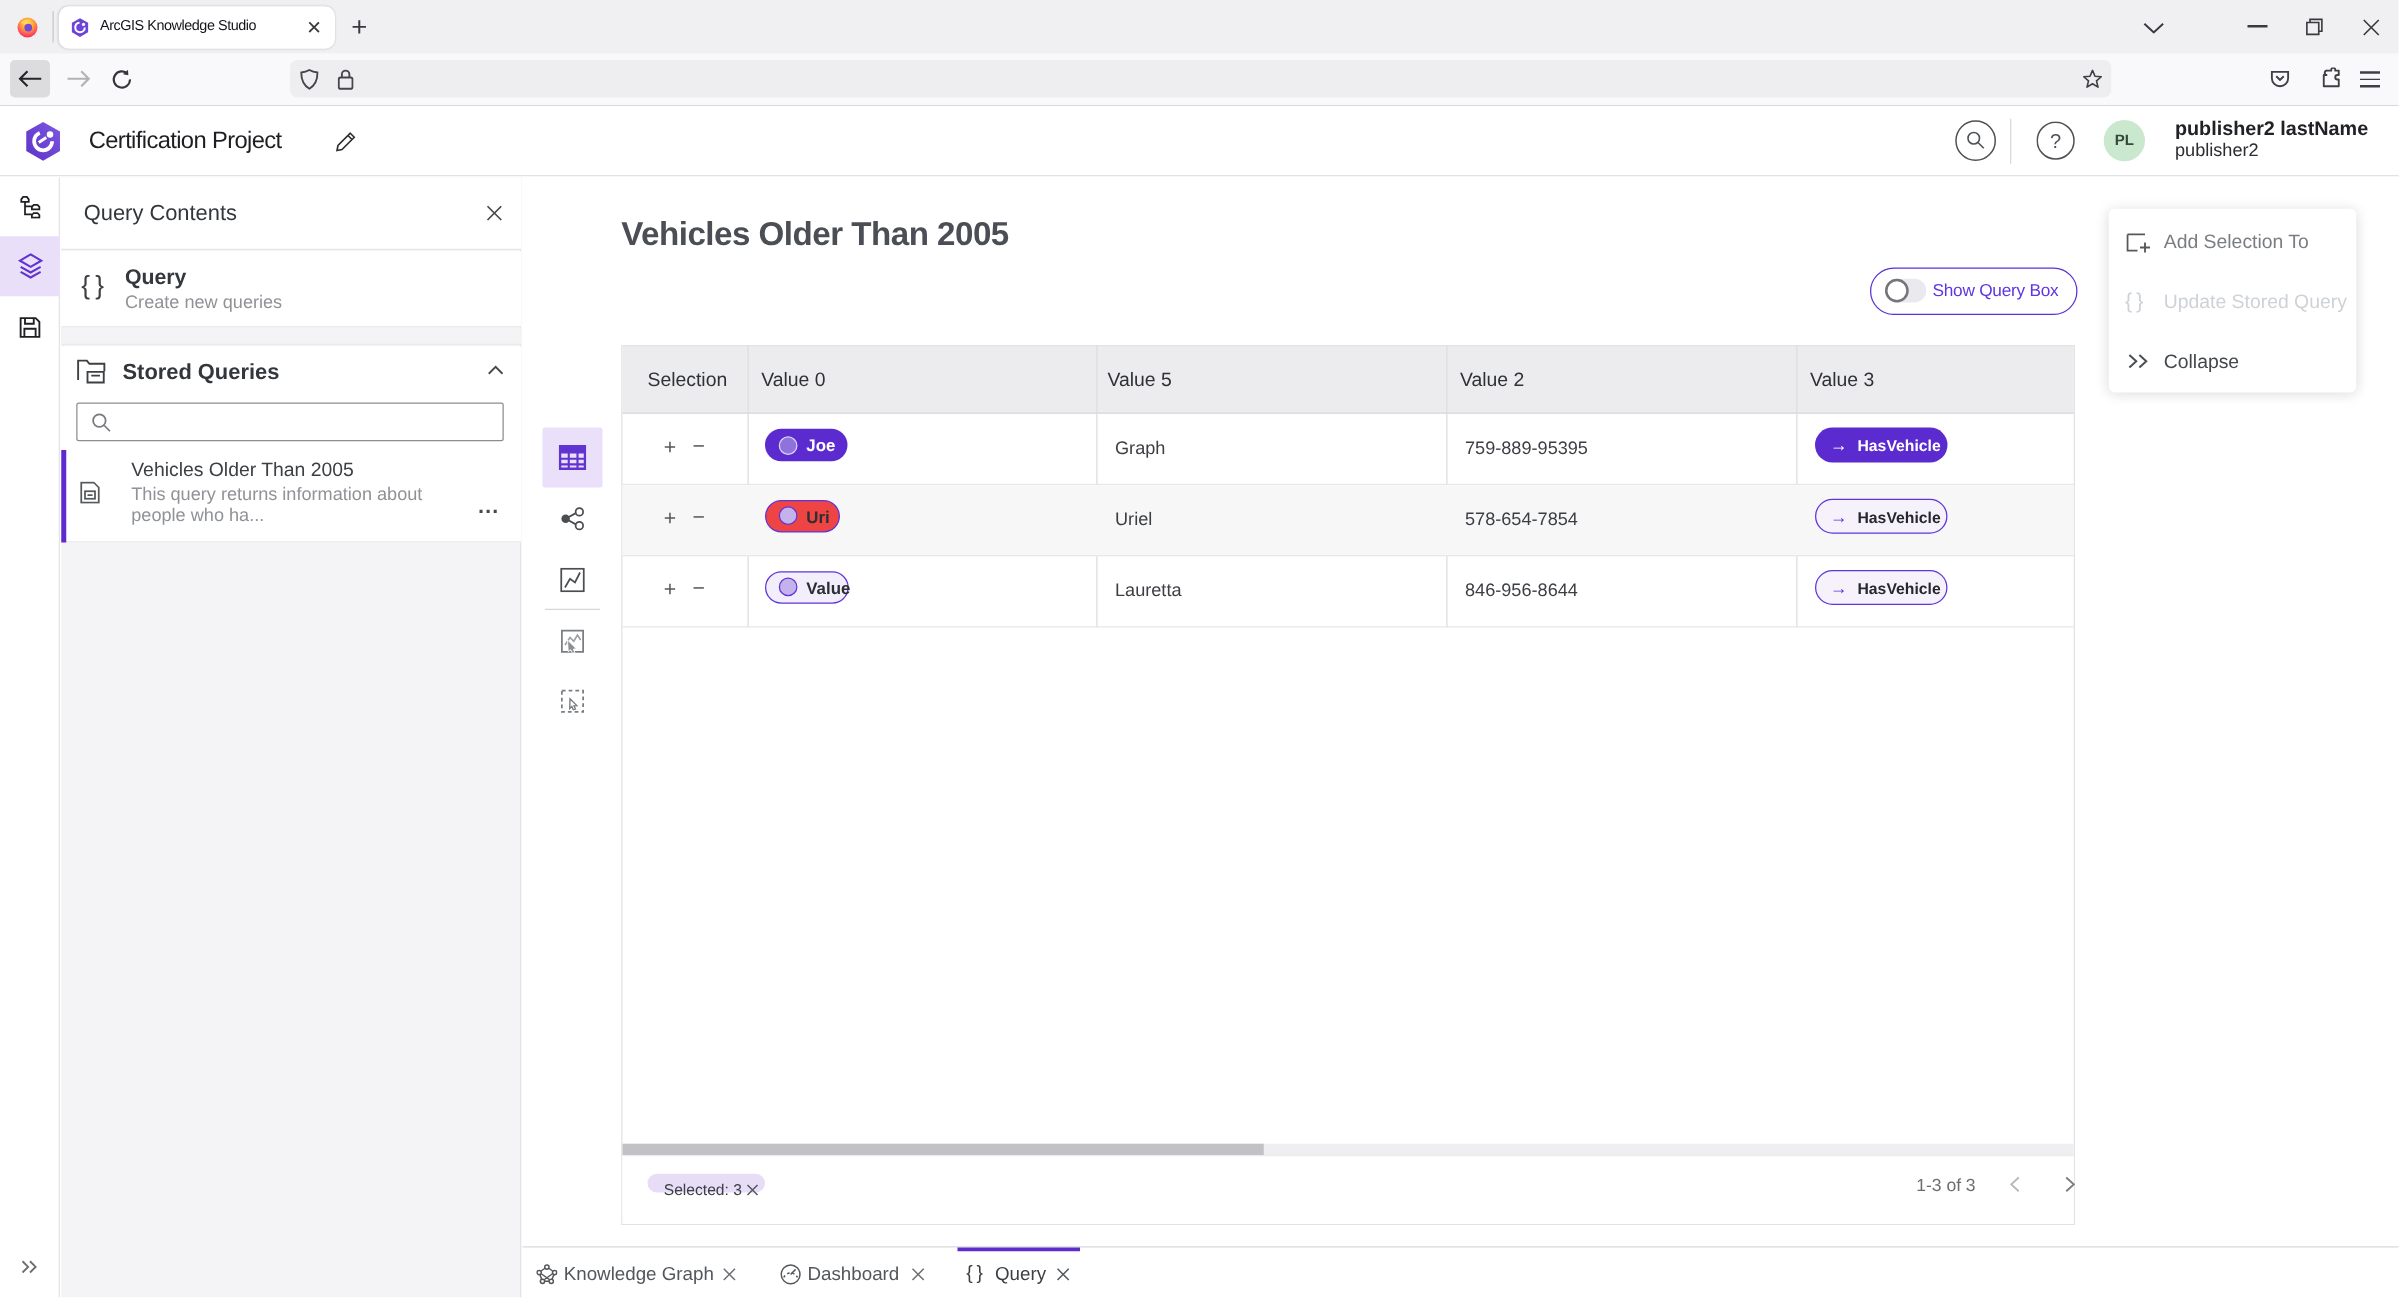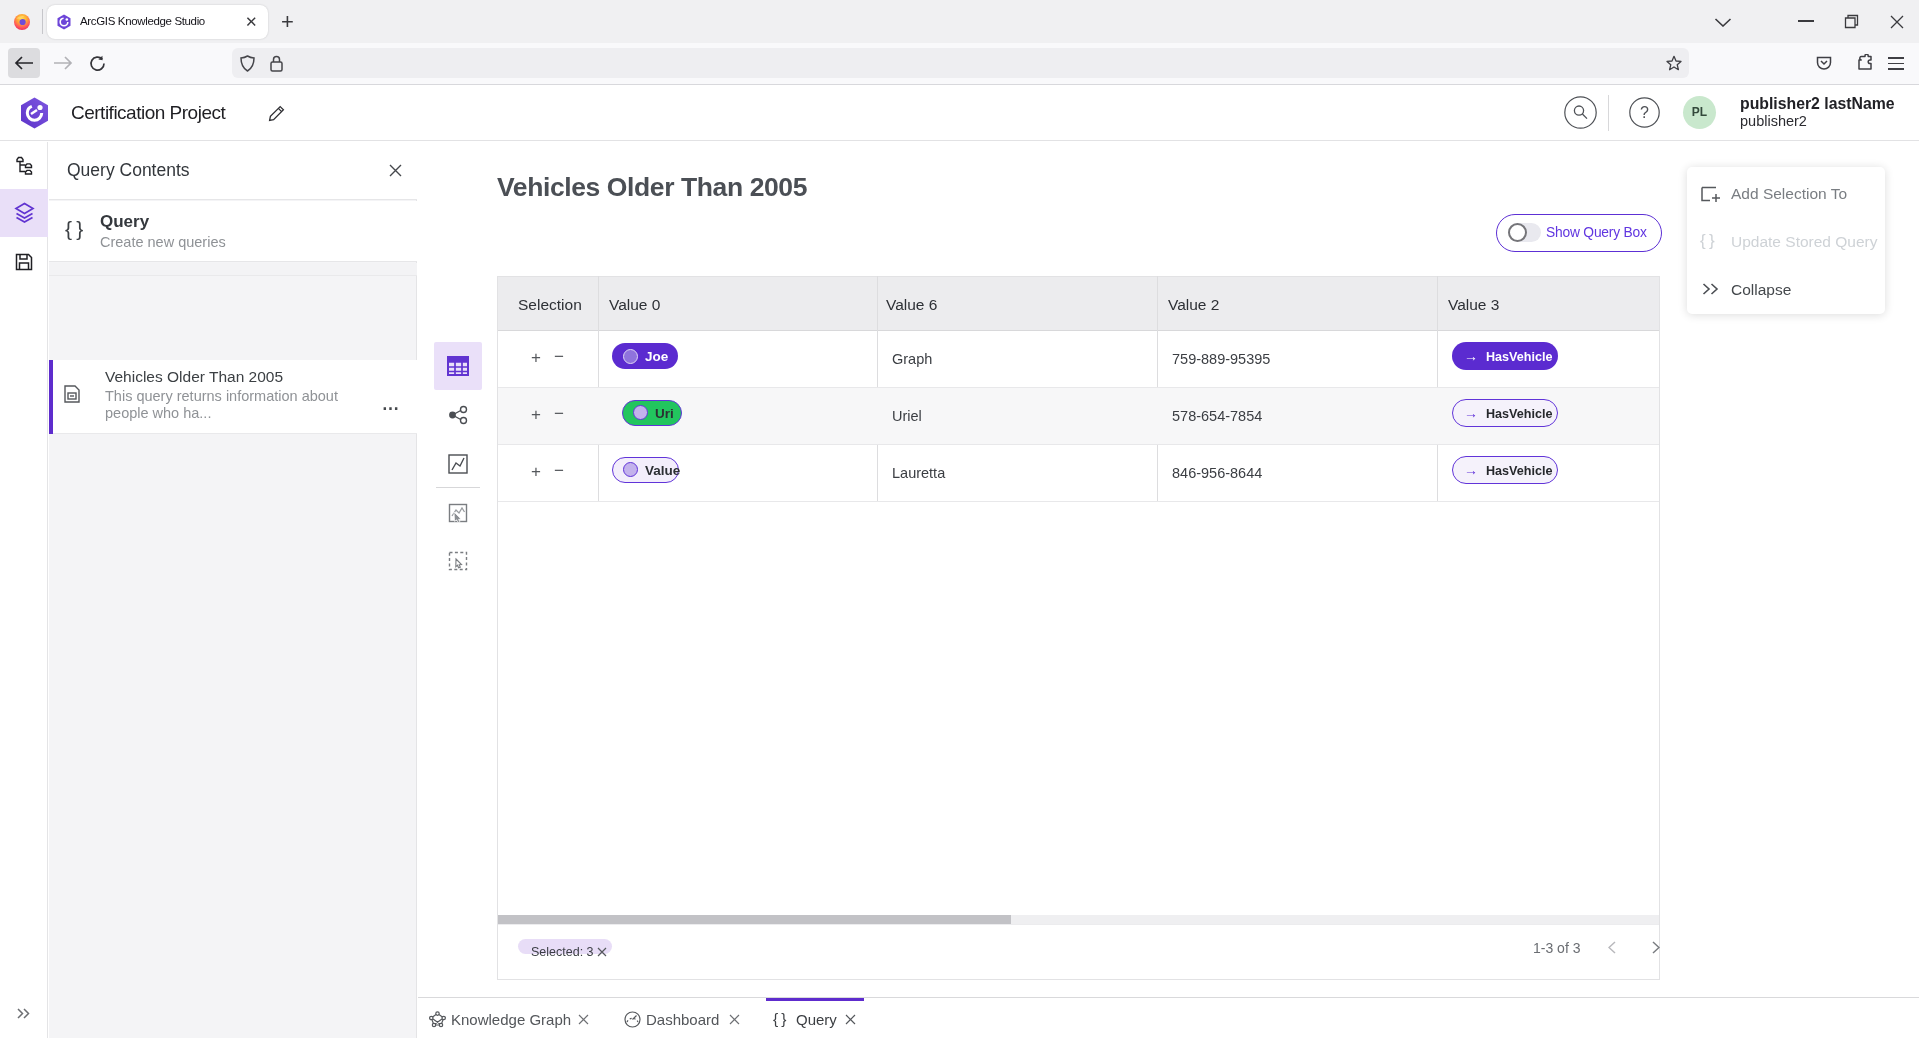--- a/index.html
+++ b/index.html
@@ -169,20 +169,41 @@
     <svg class="abs" style="left:340px;top:22px" width="13" height="13" viewBox="0 0 13 13">
         <path d="M1 1 L12 12 M12 1 L1 12" stroke="#45484c" stroke-width="1.4"></path>
       </svg>
   </div>
   <div class="abs" style="left:0;top:59px;width:368px;height:61px;background:#fff;border-bottom:1px solid #e6e6e8">
     <div class="abs" style="left:16px;top:16px;font-size:21px;color:#3c4044;font-weight:500">{ }</div>
     <div class="abs" style="left:51px;top:11px;font-size:17px;font-weight:600;color:#34383d">Query</div>
     <div class="abs" style="left:51px;top:33px;font-size:14.5px;color:#8f9296">Create new queries</div>
   </div>
   <div class="abs" style="left:0;top:121px;width:368px;height:13px;background:#f3f3f5;border-bottom:1px solid #e9e9eb"></div>
+  <div class="abs" style="left:0;top:135px;width:368px;height:84px;background:#fff">
+    <div class="abs" style="left:12px;top:8px">
+      <svg width="26" height="23" viewBox="0 0 26 23">
+        <g fill="none" stroke="#3c4044" stroke-width="1.5">
+          <path d="M1.5 19 V3.5 h7 l2 2.5 h12 v6"></path>
+          <path d="M9 12.5 h13 v8.5 h-13 Z" fill="#fff"></path>
+          <path d="M12 15.5 h7"></path>
+        </g>
+      </svg>
+    </div>
+    <div class="abs" style="left:49px;top:10px;font-size:17.5px;font-weight:bold;color:#33373c">Stored Queries</div>
+    <svg class="abs" style="left:341px;top:15px" width="13" height="8" viewBox="0 0 13 8">
+        <path d="M1 7 L6.5 1.5 L12 7" fill="none" stroke="#45484c" stroke-width="1.5"></path>
+      </svg>
+    <div class="abs" style="left:12px;top:45px;width:342px;height:31px;background:#fff;border:1px solid #8d8d91;border-radius:2px">
+      <svg class="abs" style="left:11px;top:7px" width="16" height="16" viewBox="0 0 16 16">
+          <circle cx="6.5" cy="6.5" r="5" fill="none" stroke="#77797e" stroke-width="1.4"></circle>
+          <path d="M10.4 10.4 L15 15" stroke="#77797e" stroke-width="1.4"></path>
+        </svg>
+    </div>
+  </div>
   <div class="abs" style="left:0;top:218px;width:368px;height:74px;background:#fff;border-bottom:1px solid #e9e9eb">
     <div class="abs" style="left:0;top:0;width:3.5px;height:74px;background:#5e2ccd"></div>
     <svg class="abs" style="left:15px;top:25px" width="16" height="18" viewBox="0 0 16 18">
       <g fill="none" stroke="#55585c" stroke-width="1.4">
         <path d="M1 1 h10 l4 4 v12 h-14 Z"></path>
         <rect x="4" y="8" width="8" height="6"></rect>
         <path d="M6 11 h4"></path>
       </g>
     </svg>
     <div class="abs" style="left:56px;top:8px;font-size:15.5px;color:#3c4044">Vehicles Older Than 2005</div>
@@ -229,21 +250,21 @@
   <svg class="abs" style="left:30px;top:409px" width="20" height="20" viewBox="0 0 20 20">
     <rect x="1.5" y="1.5" width="17" height="17" fill="none" stroke="#7a7d81" stroke-width="1.4" stroke-dasharray="3 2.4"></rect>
     <path d="M8 8 L13.5 13.5 L11.2 13.7 L12.3 16.2 L10.6 16.8 L9.5 14.2 L7.8 15.8 Z" fill="none" stroke="#7a7d81" stroke-width="1.1"></path>
   </svg>
 
   <div class="abs" id="tablebox" style="left:79px;top:134px;width:1163px;height:704px;border:1px solid #e2e2e4;border-top:none">
 
     <div class="abs" style="left:0;top:0;width:1161px;height:55px;background:#ececee;border-top:1px solid #e2e2e4;border-bottom:1px solid #d8d8da">
       <div class="abs" style="left:20px;top:19px;width:60px;font-size:15.5px;color:#2e3136">Selection</div>
       <div class="abs" style="left:111px;top:19px;font-size:15.5px;color:#2e3136">Value 0</div>
-      <div class="abs" style="left:388px;top:19px;font-size:15.5px;color:#2e3136">Value 6</div>
+      <div class="abs" style="left:388px;top:19px;font-size:15.5px;color:#2e3136">Value 5</div>
       <div class="abs" style="left:670px;top:19px;font-size:15.5px;color:#2e3136">Value 2</div>
       <div class="abs" style="left:950px;top:19px;font-size:15.5px;color:#2e3136">Value 3</div>
     </div>
 
     <div class="abs" style="left:100px;top:0;width:1px;height:226px;background:#dddddf"></div>
     <div class="abs" style="left:379px;top:0;width:1px;height:226px;background:#dddddf"></div>
     <div class="abs" style="left:659px;top:0;width:1px;height:226px;background:#dddddf"></div>
     <div class="abs" style="left:939px;top:0;width:1px;height:226px;background:#dddddf"></div>
 
     <div class="abs" style="left:0;top:55px;width:1161px;height:57px;border-bottom:1px solid #e8e8ea"></div>
@@ -258,21 +279,21 @@
     </div>
     <div class="abs" style="left:394px;top:75px;font-size:14.5px;color:#3b3e43">Graph</div>
     <div class="abs" style="left:674px;top:75px;font-size:14.5px;color:#3b3e43">759-889-95395</div>
     <div class="abs" style="left:954px;top:66px;width:106px;height:28px;background:#5b2bd0;border-radius:14px">
       <div class="abs" style="left:12px;top:6px;font-size:14px;color:#fff">→</div>
       <div class="abs" style="left:34px;top:7.5px;font-size:12.6px;font-weight:bold;color:#fff">HasVehicle</div>
     </div>
 
     <div class="abs" style="left:33px;top:129px;font-size:17px;color:#55585c">+</div>
     <div class="abs" style="left:56px;top:128px;font-size:17px;color:#55585c">−</div>
-    <div class="abs" style="left:124px;top:124px;width:60px;height:26px;background:#22c55e;border:1.5px solid #6134d9;border-radius:13px">
+    <div class="abs" style="left:114px;top:124px;width:60px;height:26px;background:#ef4444;border:1.5px solid #6134d9;border-radius:13px">
       <div class="abs" style="left:9.5px;top:4px;width:15px;height:15px;border-radius:50%;background:#c3b2ec;border:1.5px solid #6134d9"></div>
       <div class="abs" style="left:32px;top:4.5px;font-size:13.5px;font-weight:bold;color:#2c2f33">Uri</div>
     </div>
     <div class="abs" style="left:394px;top:132px;font-size:14.5px;color:#3b3e43">Uriel</div>
     <div class="abs" style="left:674px;top:132px;font-size:14.5px;color:#3b3e43">578-654-7854</div>
     <div class="abs" style="left:954px;top:123px;width:106px;height:28px;background:#f5f2fb;border:1.5px solid #6134d9;border-radius:14px">
       <div class="abs" style="left:11px;top:5px;font-size:14px;color:#6134d9">→</div>
       <div class="abs" style="left:33px;top:6.5px;font-size:12.6px;font-weight:bold;color:#26282c">HasVehicle</div>
     </div>
 

